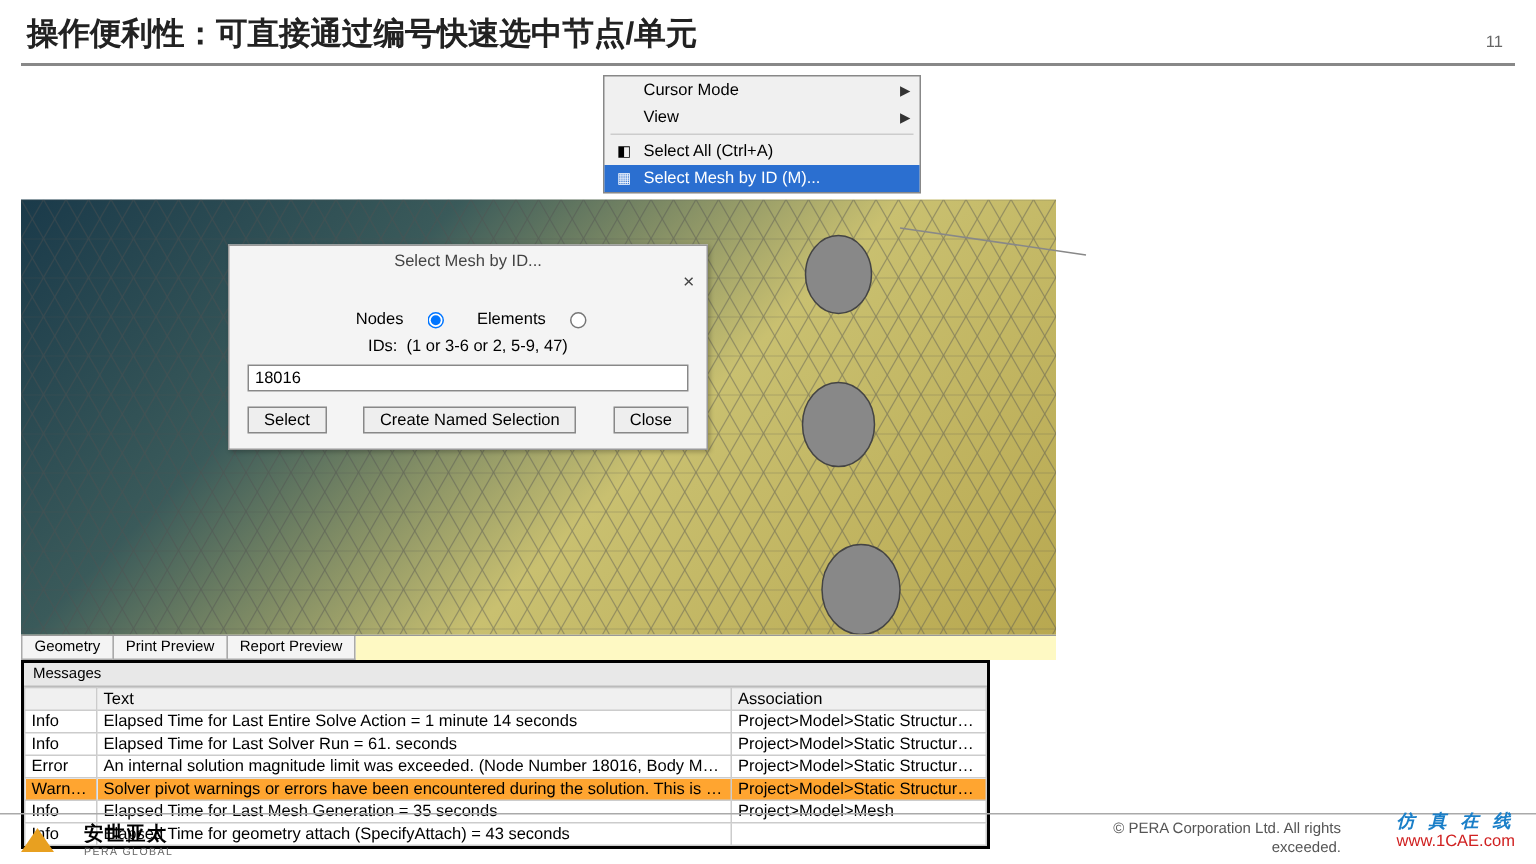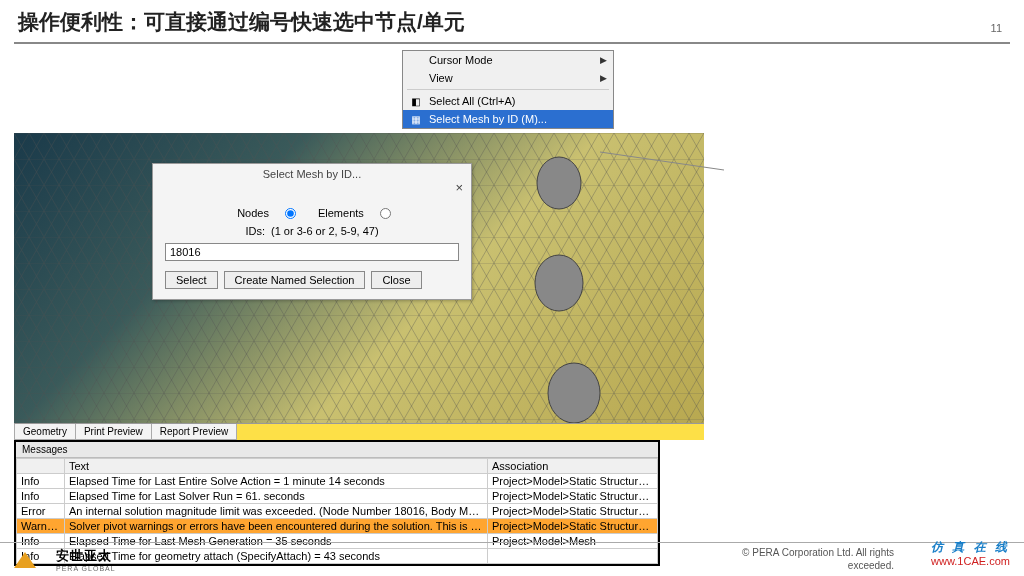--- a/index.html
+++ b/index.html
@@ -125,36 +125,36 @@
   .dialog-row .radio { margin-left: 4px; width: 11px; height: 11px; }
   .dialog input[type="text"] {
     width: 100%;
     padding: 2px 4px;
     font-size: 11px;
     border: 1px solid #888;
     background: #fff;
   }
   .dialog-buttons {
     display: flex;
-    justify-content: flex-start;
+    justify-content: space-between;
     gap: 6px;
     margin-top: 10px;
   }
   .dialog-buttons button {
     font-size: 11px;
     padding: 2px 10px;
     background: #eee;
     border: 1px solid #888;
   }
   
   .view-tabs {
     display: flex;
     font-size: 10px;
     border-top: 1px solid #999;
-    background: #fde047;
+    background: #fef9c3;
   }
   .view-tabs .tab {
     padding: 2px 8px;
     border: 1px solid #aaa;
     border-top: none;
     background: #f4f4f4;
     margin-right: -1px;
   }
   .messages-panel {
     width: 646px;

